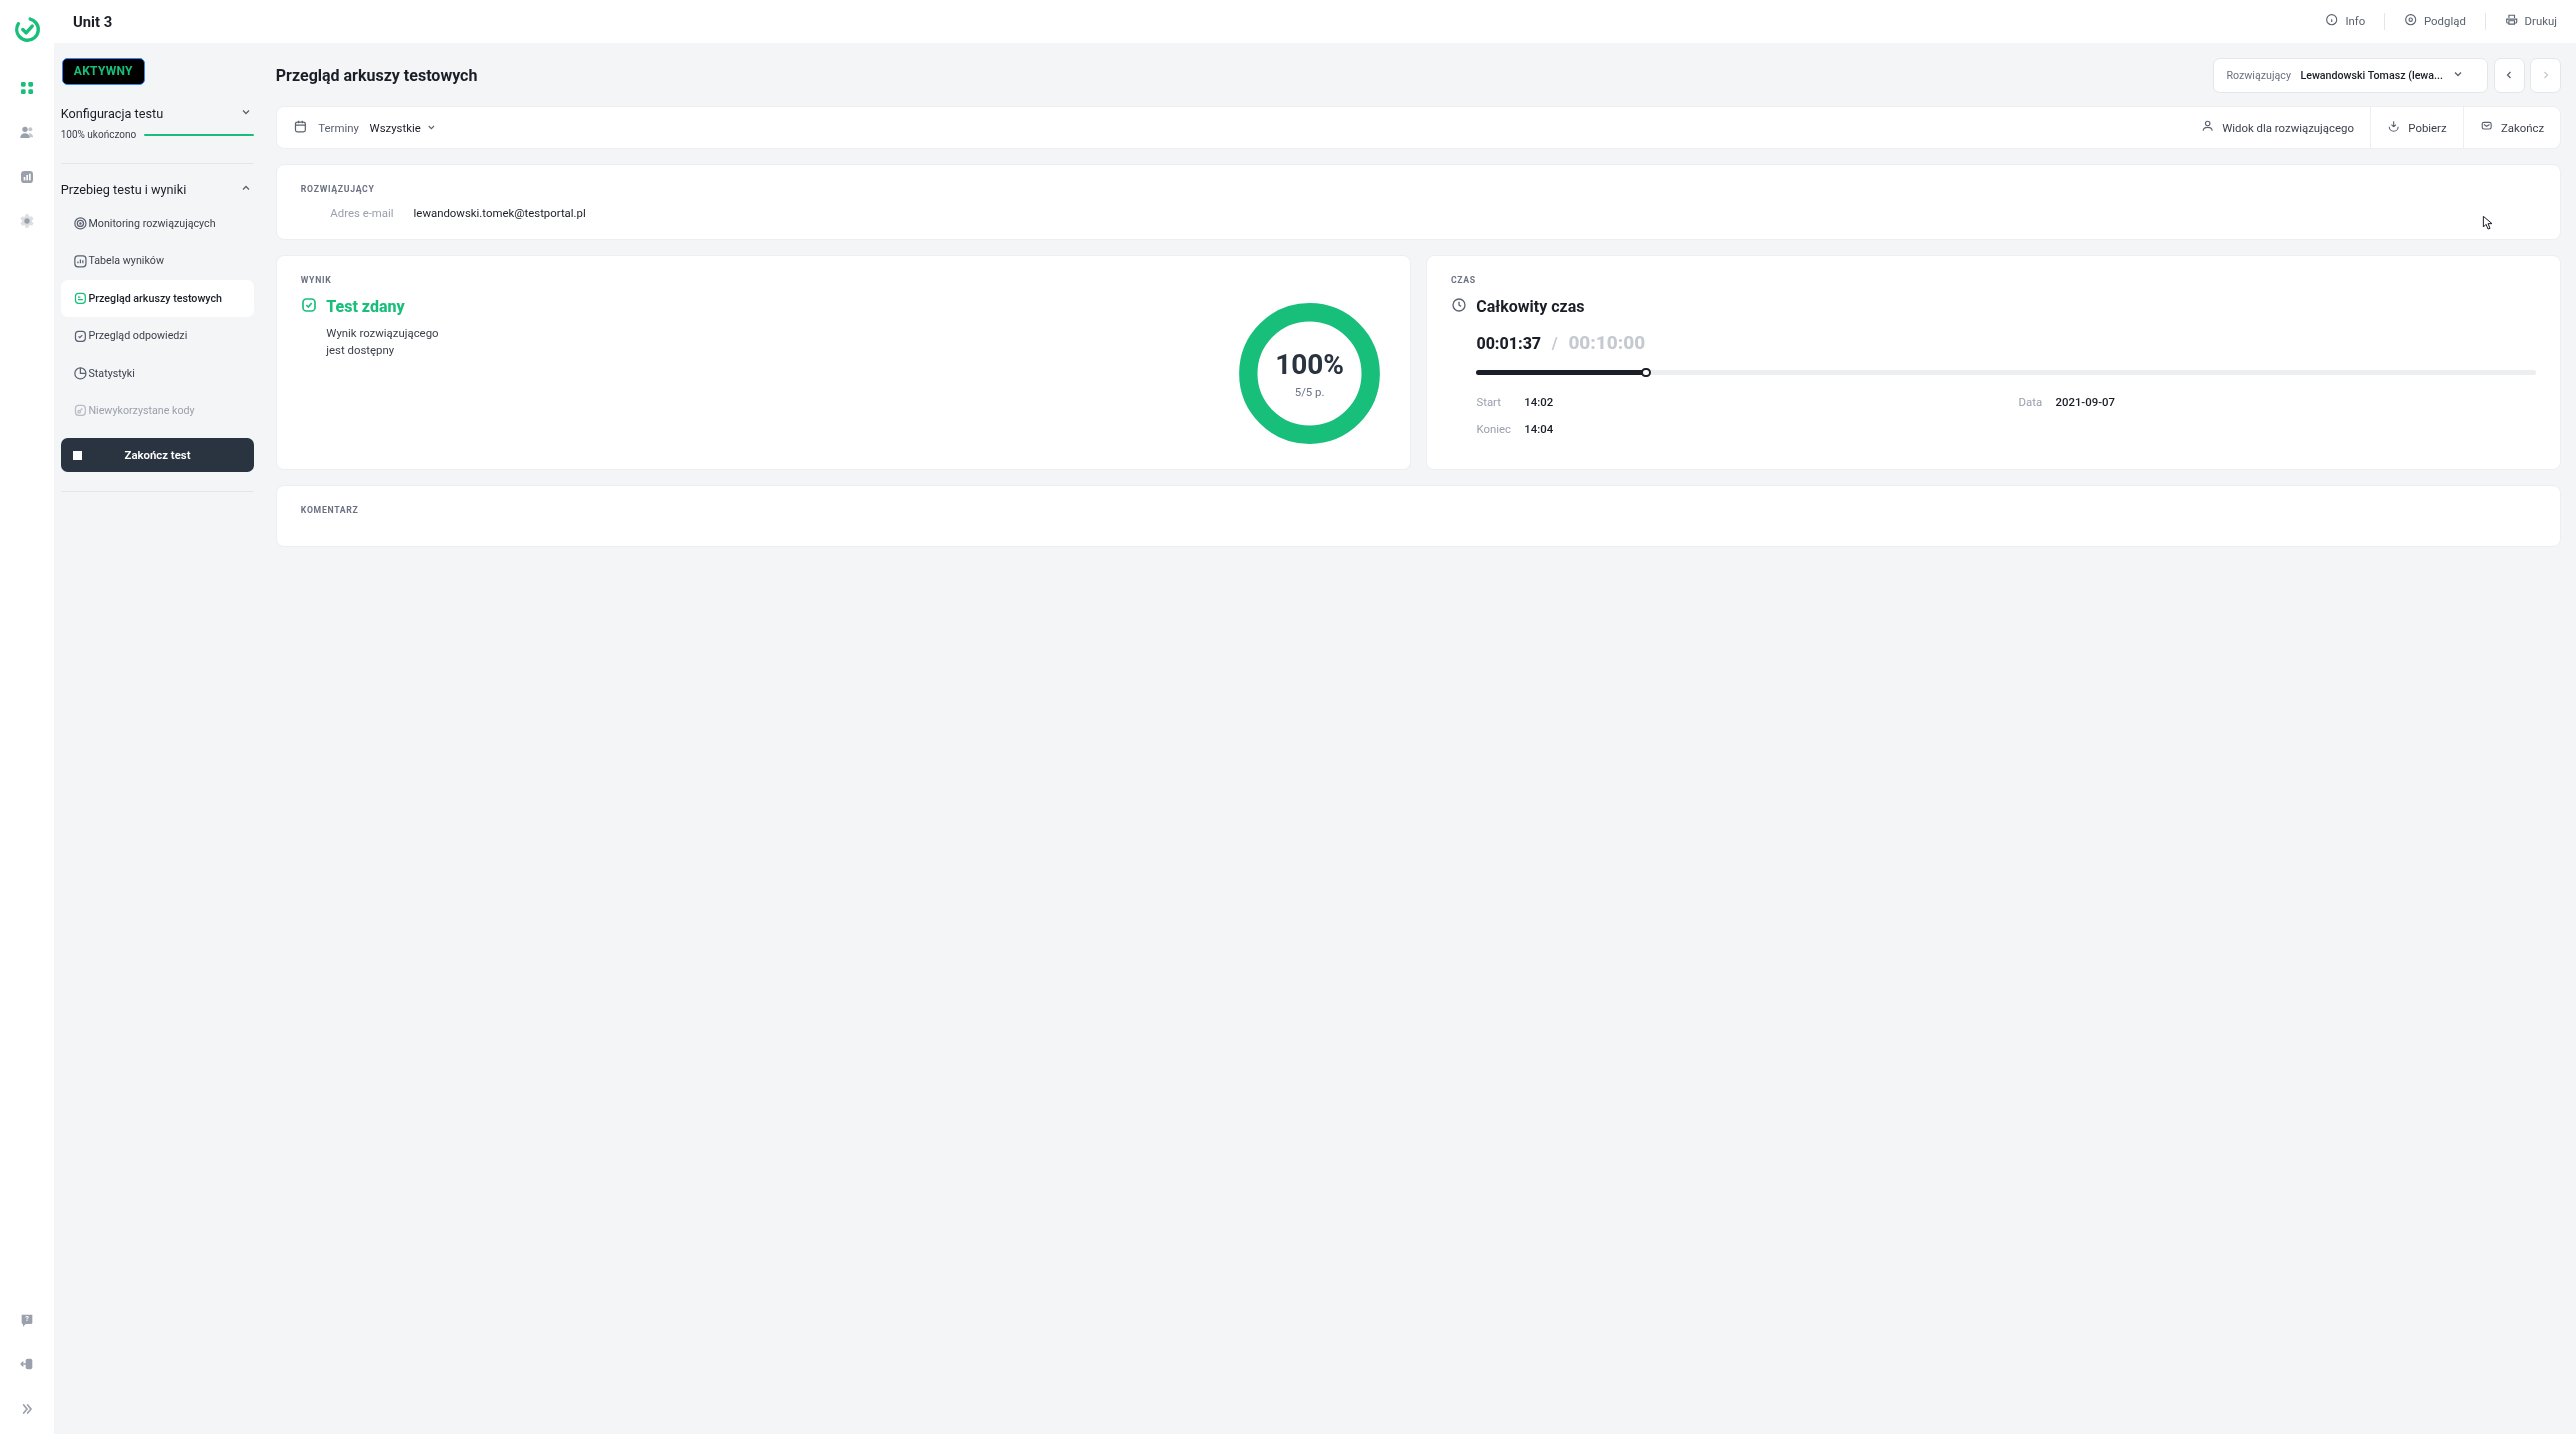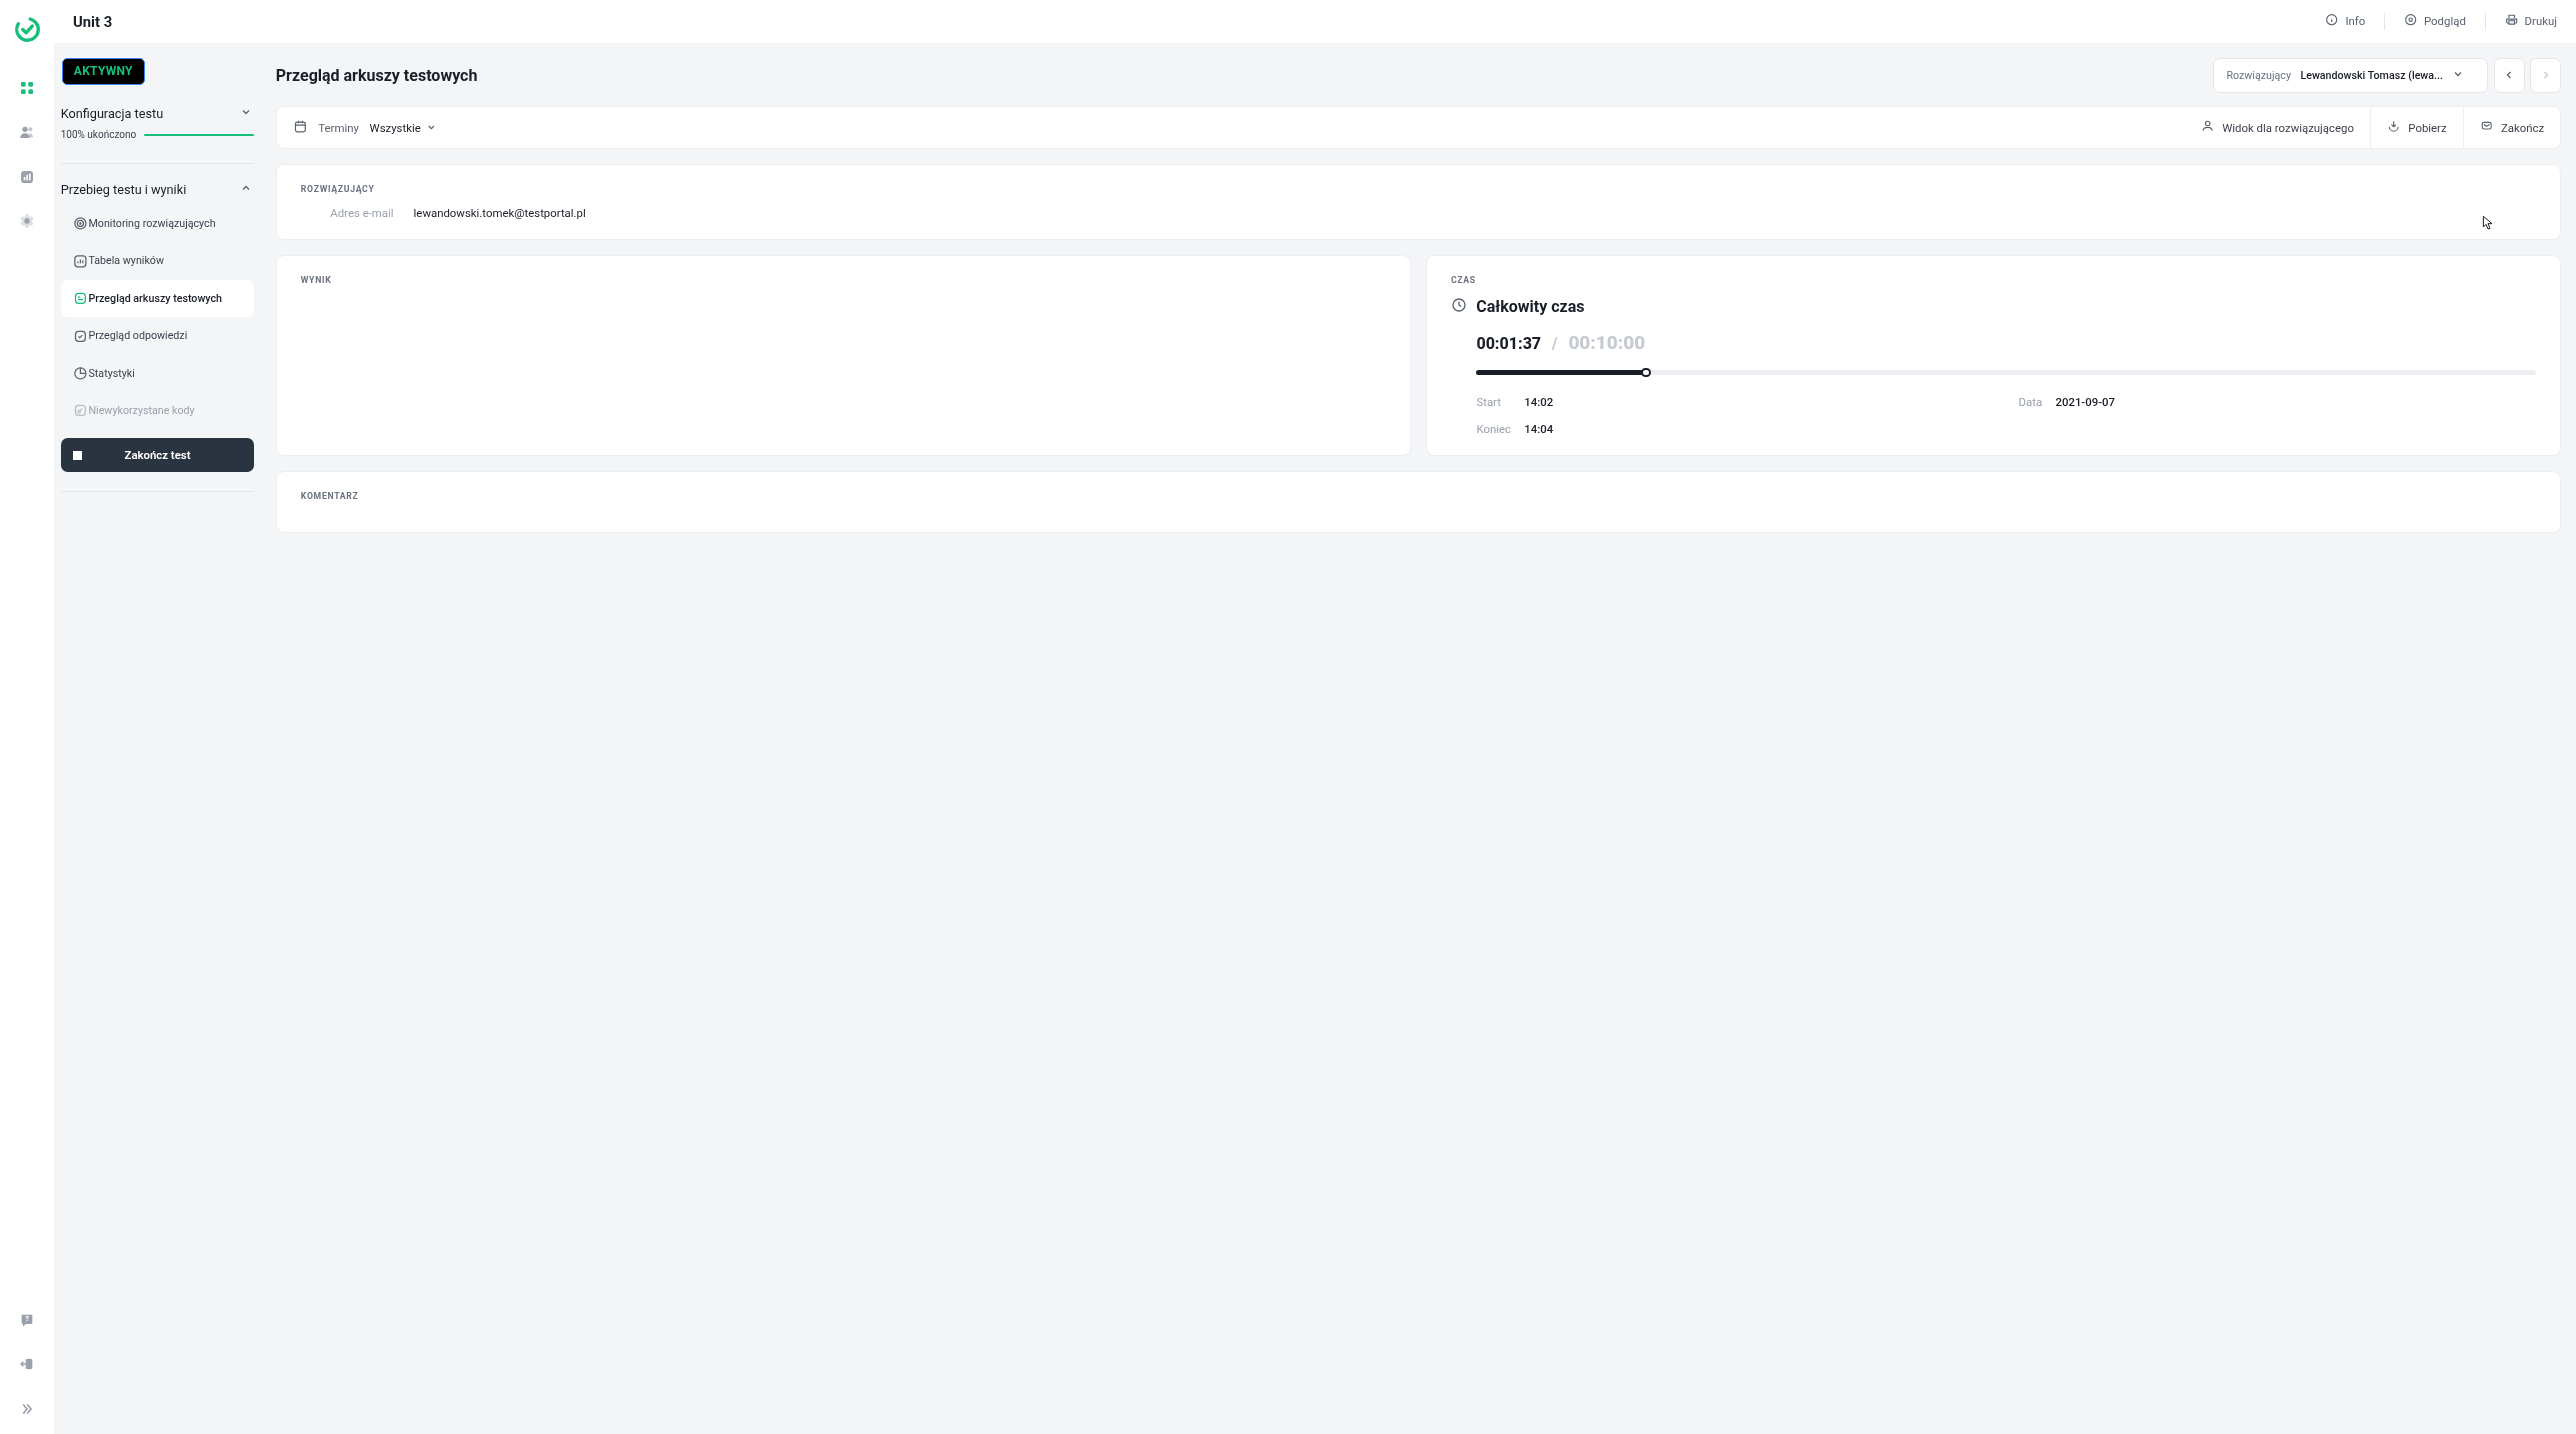--- a/index.html
+++ b/index.html
@@ -503,20 +503,41 @@
           <div class="card-label">ROZWIĄZUJĄCY</div>
           <div class="email-row">
             <span class="er-label">Adres e-mail</span>
             <span>lewandowski.tomek@testportal.pl</span>
           </div>
         </div>
 
         <div class="two-col">
           <div class="card">
             <div class="card-label">WYNIK</div>
+            <div class="result-body">
+              <div class="result-left">
+                <div class="result-title-row">
+                  <span class="rt-icon"><svg viewBox="0 0 24 24" fill="none" stroke="currentColor" stroke-width="2.5">
+                        <rect x="3" y="3" width="18" height="18" rx="5"></rect>
+                        <path d="M8 12l3 3 5-6"></path>
+                      </svg></span>
+                  <span class="result-title">Test zdany</span>
+                </div>
+                <div class="result-sub">Wynik rozwiązującego jest dostępny</div>
+              </div>
+              <div class="donut-wrap">
+                <svg viewBox="0 0 100 100" width="153" height="153">
+                    <circle cx="50" cy="50" r="40" fill="none" stroke="#18bf7a" stroke-width="12"></circle>
+                  </svg>
+                <div class="donut-center">
+                  <div class="donut-percent">100%</div>
+                  <div class="donut-points">5/5 p.</div>
+                </div>
+              </div>
+            </div>
           </div>
 
           <div class="card">
             <div class="card-label">CZAS</div>
             <div class="time-head">
               <span><svg viewBox="0 0 24 24" fill="none" stroke="currentColor" stroke-width="2">
                     <circle cx="12" cy="12" r="9"></circle>
                     <path d="M12 7v5l3 2"></path>
                   </svg></span>
               <span class="time-title">Całkowity czas</span>

